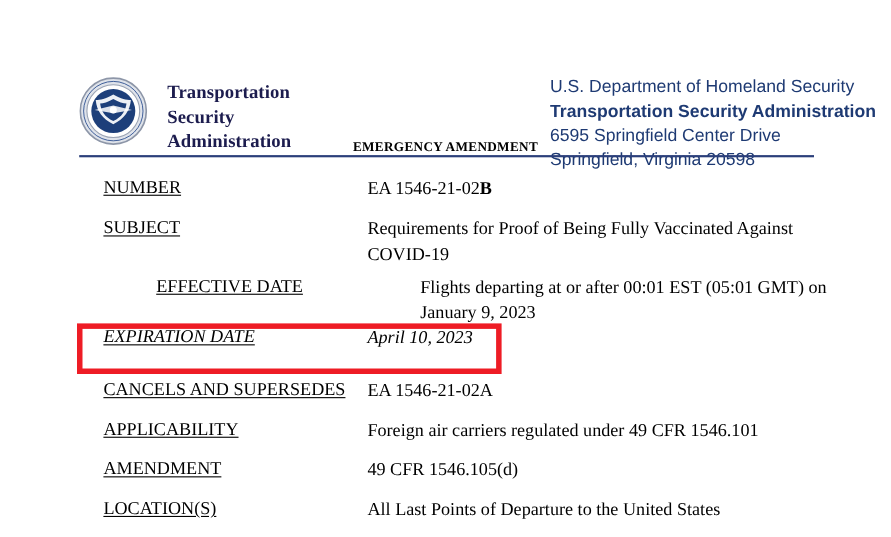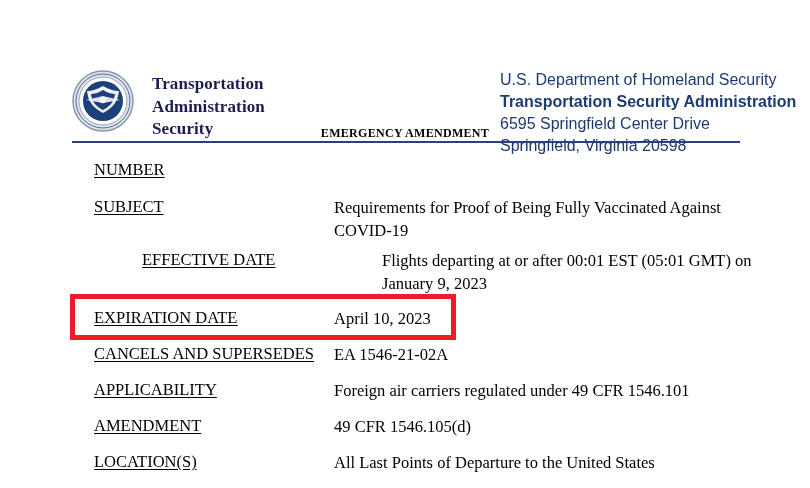--- a/index.html
+++ b/index.html
@@ -119,21 +119,21 @@
   }
 
   .row .value .b {
     font-weight: bold;
   }
 
   
   .r0 { top: 0px; }
   .r1 { top: 37px; }
   .r2 { top: 90px; margin-left: 48px; }
-  .r3 { top: 148px; }
+  .r3 { top: 136px; font-style: italic; }
   .r4 { top: 184px; }
   .r5 { top: 220px; }
   .r6 { top: 256px; }
   .r7 { top: 292px; }
 
   .row-abs {
     position: absolute;
     left: 0;
     width: 664px;
   }
@@ -167,40 +167,41 @@
         <path d="M14 30 L31 26 L48 30 L31 33 Z" fill="#ffffff" opacity="0.85"></path>
         <circle cx="31" cy="30" r="3.2" fill="#ffffff"></circle>
         <g stroke="#2a4d8f" stroke-width="0.8" fill="none">
           <circle cx="31" cy="31" r="27"></circle>
         </g>
       </svg>
     </div>
 
     <div class="agency-name">
       <div>Transportation</div>
+      <div>Security</div>
       <div>Administration</div>
-      <div>Security</div>
     </div>
 
     <div class="dhs-block">
       <div>U.S. Department of Homeland Security</div>
       <div class="bold">Transportation Security Administration</div>
       <div>6595 Springfield Center Drive</div>
       <div>Springfield, Virginia 20598</div>
     </div>
 
     <div class="header-rule" style="background: rgb(43, 63, 122);"></div>
   </div>
 
   <div class="doc-title">EMERGENCY AMENDMENT</div>
 
   <div class="fields">
 
     <div class="row row-abs r0">
       <div class="label">NUMBER</div>
+      <div class="value"><span>EA 1546-21-02</span><span class="b">B</span></div>
     </div>
 
     <div class="row row-abs r1">
       <div class="label">SUBJECT</div>
       <div class="value">Requirements for Proof of Being Fully Vaccinated Against COVID-19</div>
     </div>
 
     <div class="row row-abs r2">
       <div class="label">EFFECTIVE DATE</div>
       <div class="value">Flights departing at or after 00:01 EST (05:01 GMT) on January 9, 2023</div>

